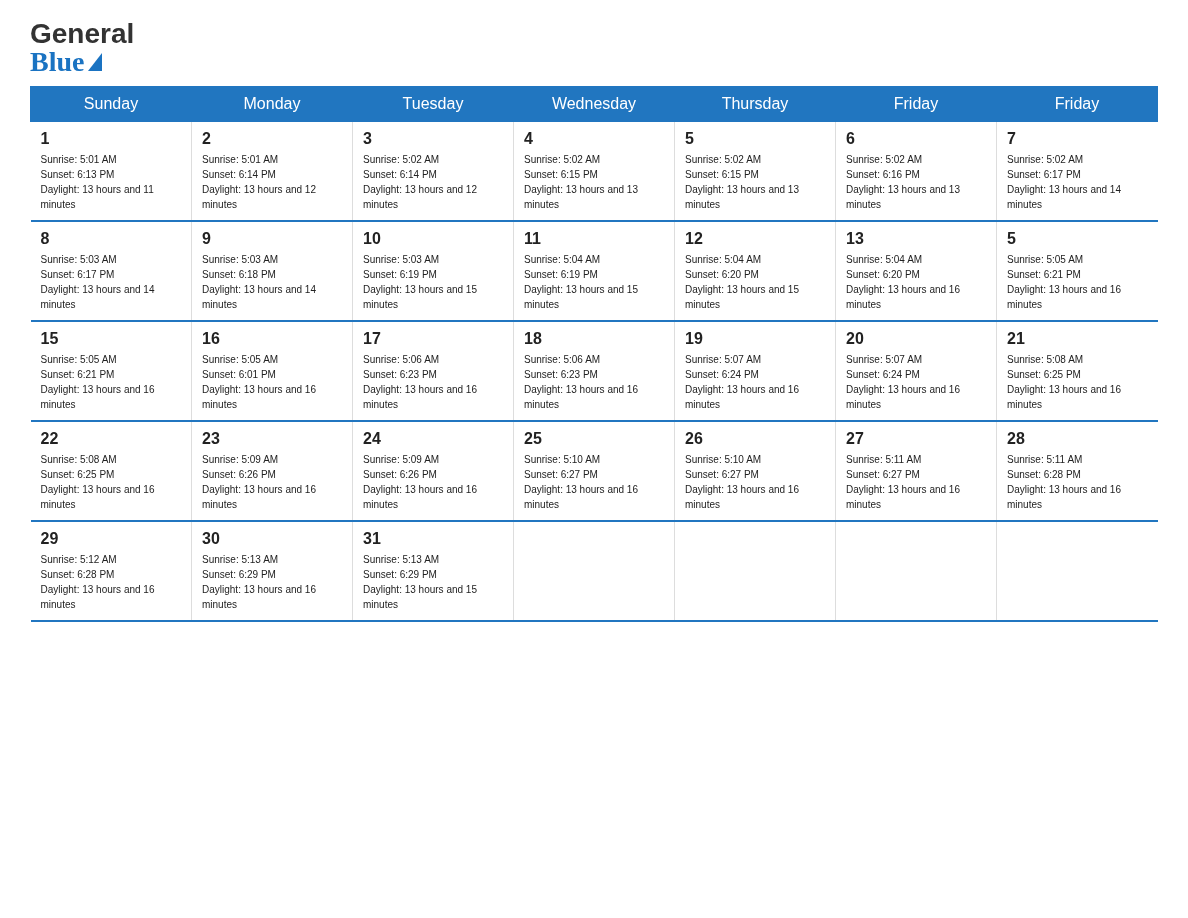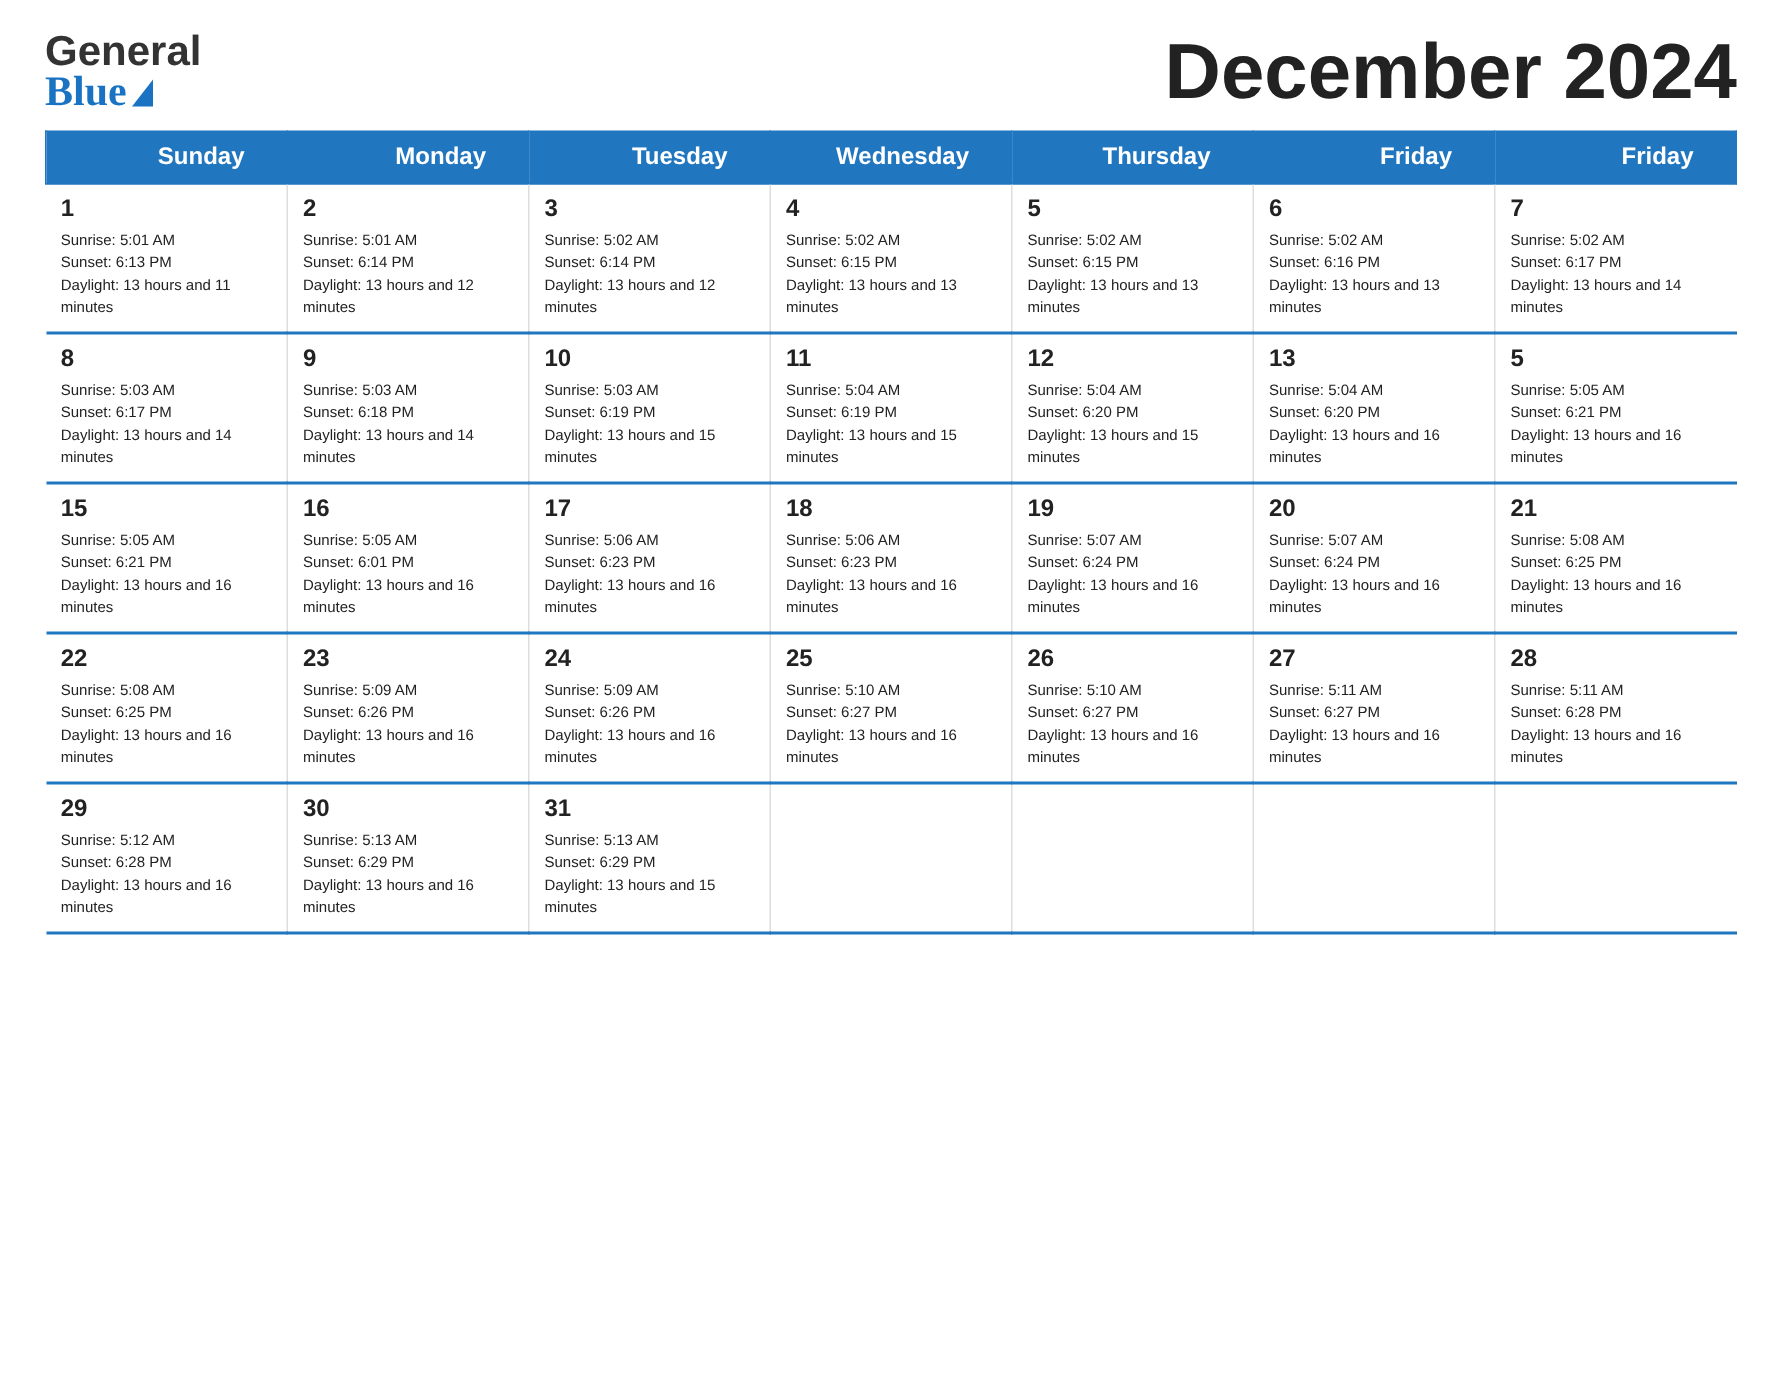--- a/index.html
+++ b/index.html
@@ -64,23 +64,23 @@
       width: 100%;
       border-collapse: collapse;
       margin-top: 10px;
     }
     thead tr {
       background-color: #2176c0;
     }
     thead th {
       color: #fff;
       font-size: 16px;
-      font-weight: bold;
-      padding: 8px 28px;
-      text-align: right;
+      font-weight: normal;
+      padding: 8px 10px;
+      text-align: center;
       border: 1px solid #2176c0;
     }
     tbody tr {
       border-bottom: 2px solid #2176c0;
     }
     tbody td {
       vertical-align: top;
       padding: 8px 10px;
       font-size: 13px;
       color: #222;
@@ -112,21 +112,20 @@
 
 <div class="header">
   <div class="logo">
     <span class="logo-general">General</span>
     <span class="logo-blue">
       <span>Blue</span>
       <span class="logo-triangle"></span>
     </span>
   </div>
   <div class="title-block">
-    <div class="month-title">December 2024</div>
   </div>
 </div>
 
 <table>
   <thead>
     <tr>
     <th>Sunday</th>
         <th>Monday</th>
         <th>Tuesday</th>
         <th>Wednesday</th>

